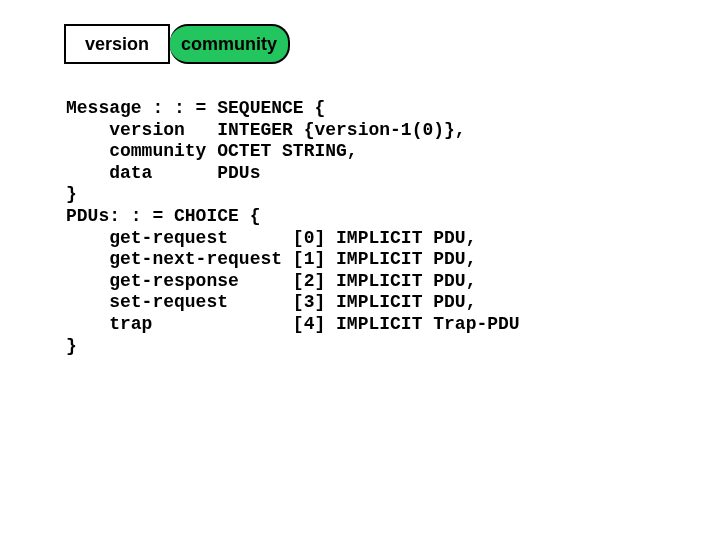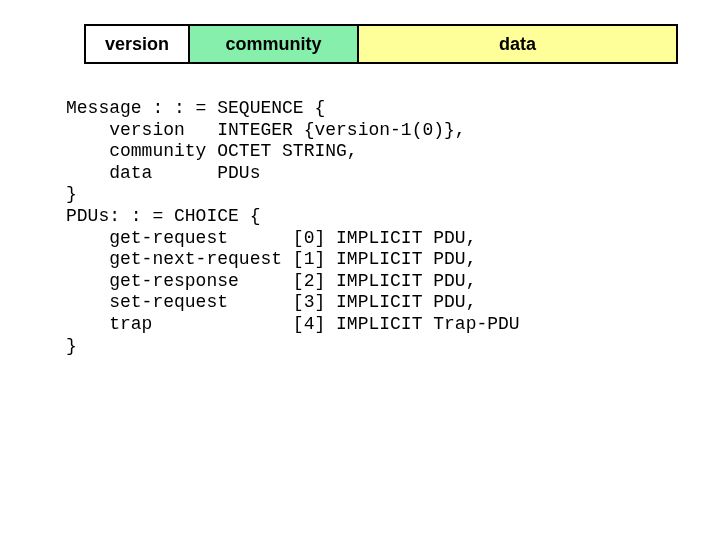--- a/index.html
+++ b/index.html
@@ -18,58 +18,57 @@
     font-size: 30px;
     font-weight: bold;
     color: #000;
     text-decoration: underline;
     margin-bottom: 28px;
   }
   .msgtable {
     display: flex;
     width: 594px;
     height: 40px;
-    margin-left: 28px;
+    margin-left: 8px;
     margin-bottom: 34px;
   }
   .msgcell {
     border: 2px solid #000;
     box-sizing: border-box;
     display: flex;
     align-items: center;
     justify-content: center;
     font-family: sans-serif;
     font-size: 18px;
     font-weight: bold;
     color: #000;
     background: #ffff99;
   }
   .cell-version { width: 106px;  background: #ffffff; }
-  .cell-community { width: 169px; border-left: none; background: #86efac; }
+  .cell-community { width: 120px; border-left: none; background: #22c55e; border-radius: 18px; }
   .cell-data    { flex: 1 1 auto; border-left: none; }
   .asn1 {
     font-family: "Courier New", Courier, monospace;
     font-size: 18px;
-    font-weight: normal;
+    font-weight: bold;
     color: #000;
     line-height: 1.2;
     white-space: pre;
     margin-left: 10px;
   }
 </style>
 </head>
 <body>
 
 <div class="slide">
 
 
   <div class="msgtable">
     <div class="msgcell cell-version">version</div>
     <div class="msgcell cell-community">community</div>
-    <div class="msgcell cell-data">data</div>
   </div>
 
   <div class="asn1"><span>Message : : = SEQUENCE {</span>
 <span>    version   INTEGER {version-1(0)},</span>
 <span>    community OCTET STRING,</span>
 <span>    data      PDUs</span>
 <span>}</span>
 <span>PDUs: : = CHOICE {</span>
 <span>    get-request      [0] IMPLICIT PDU,</span>
 <span>    get-next-request [1] IMPLICIT PDU,</span>

